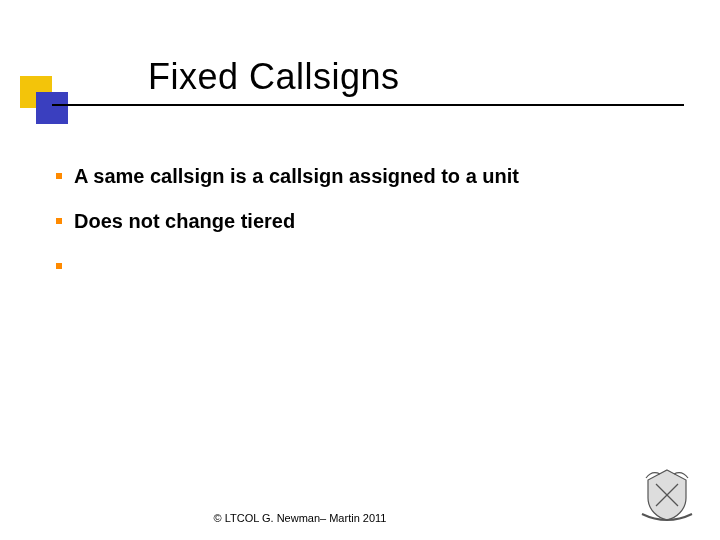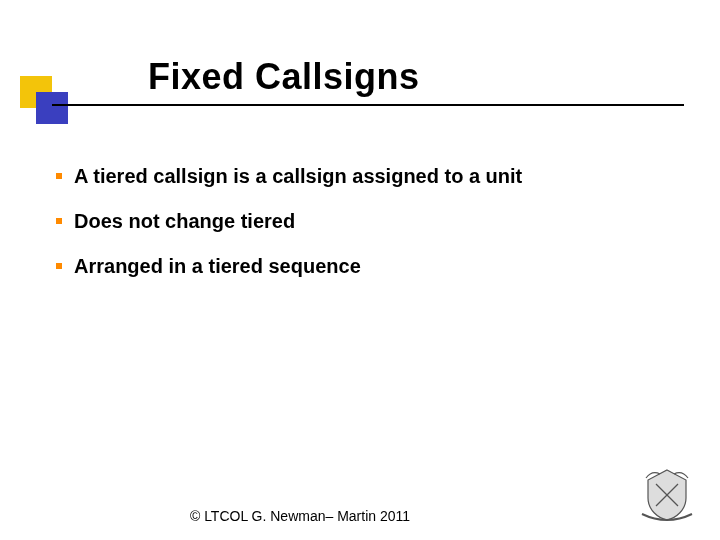--- a/index.html
+++ b/index.html
@@ -36,21 +36,21 @@
   .sq-blue {
     background: #3a3fbf;
     left: 36px;
     top: 36px;
   }
   .title-text {
     position: absolute;
     left: 148px;
     top: 0;
     font-size: 36px;
-    font-weight: 700;
+    font-weight: 400;
     color: #000;
     letter-spacing: 0.5px;
   }
   .title-rule {
     position: absolute;
     left: 52px;
     top: 48px;
     width: 632px;
     height: 2px;
     background: #000;
@@ -74,21 +74,21 @@
     top: 8px;
     width: 6px;
     height: 6px;
     background: #ff8a00;
   }
   .footer-credit {
     position: absolute;
     width: 600px;
     bottom: 16px;
     text-align: center;
-    font-size: 14px;
+    font-size: 11px;
     color: #000;
   }
   .seal {
     position: absolute;
     right: 18px;
     bottom: 16px;
     width: 70px;
     height: 60px;
   }
 </style>
@@ -100,29 +100,28 @@
   <div class="title-block">
     <div class="color-square sq-yellow"></div>
     <div class="color-square sq-blue"></div>
     <div class="title-text">Fixed Callsigns</div>
     <div class="title-rule"></div>
   </div>
 
   <div class="body">
     <div class="body-line">
       <span class="bullet"></span>
-      <span>A tiered callsign is a callsign assigned to a unit</span>
+      <span>A same callsign is a callsign assigned to a unit</span>
     </div>
     <div class="body-line">
       <span class="bullet"></span>
       <span>Does not change tiered</span>
     </div>
     <div class="body-line">
       <span class="bullet"></span>
-      <span>Arranged in a tiered sequence</span>
     </div>
   </div>
 
   <div class="footer-credit">© LTCOL G. Newman– Martin 2011</div>
 
   <div class="seal">
     <svg viewBox="0 0 70 60" width="70" height="60">
       <g fill="none" stroke="#555" stroke-width="1.2">
         <path d="M35 6 L54 16 L54 34 C54 46 44 54 35 56 C26 54 16 46 16 34 L16 16 Z" fill="#ddd"></path>
         <line x1="24" y1="20" x2="46" y2="42"></line>

